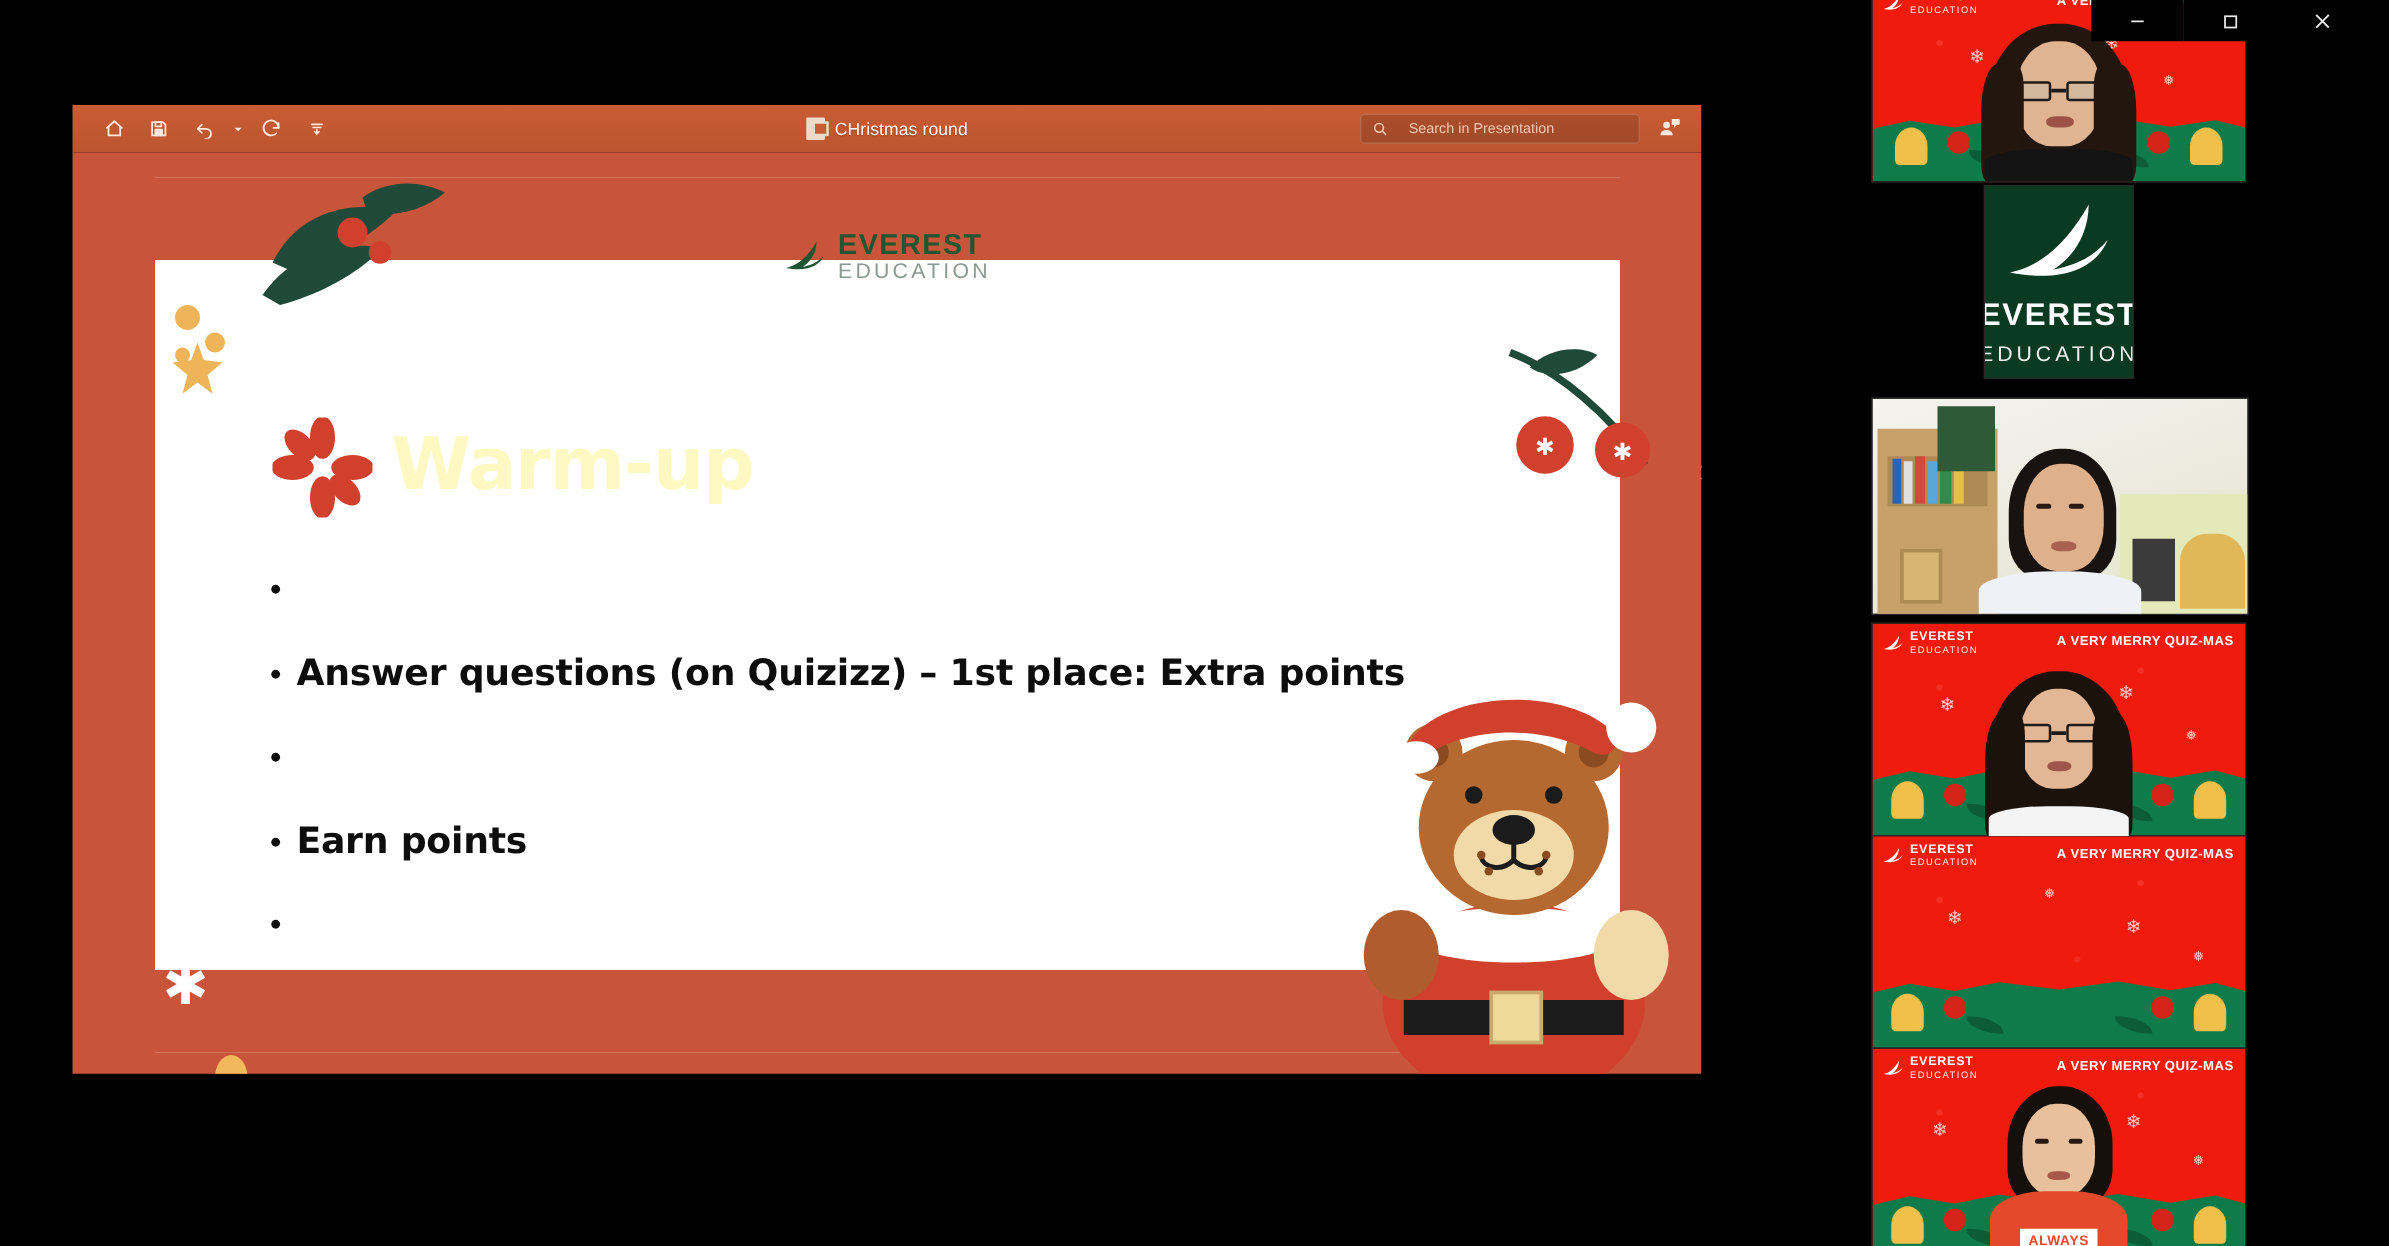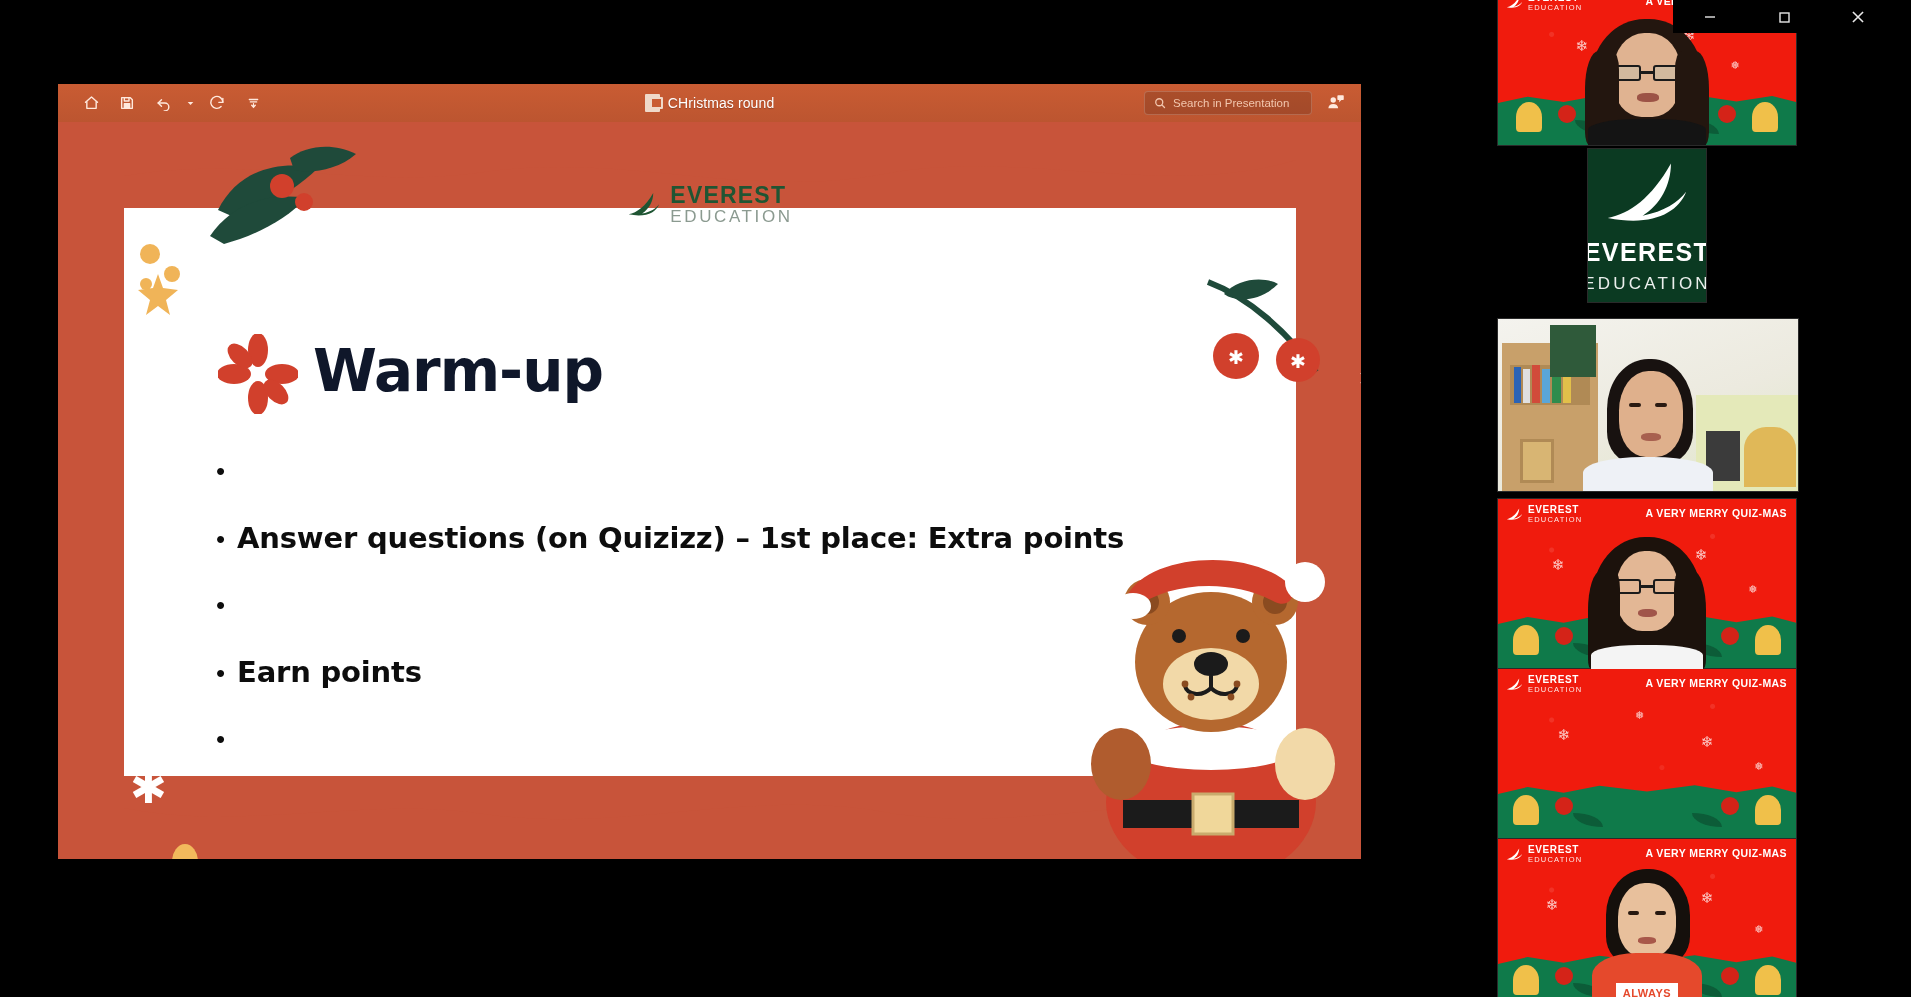--- a/index.html
+++ b/index.html
@@ -44,24 +44,24 @@
   .doc-ic::after {
     content: ""; position: absolute; right: -3px; top: 3px;
     width: 9px; height: 8px; background: #c95c33;
     border: 2px solid #efd9c9; border-radius: 1px;
   }
   .tb-right {
     margin-left: auto; display: flex; align-items: center;
     gap: 14px; padding-right: 16px;
   }
   .search-box {
-    width: 168px; height: 24px; border-radius: 4px;
+    width: 224px; height: 24px; border-radius: 4px;
     background: rgba(0,0,0,.14);
     border: 1px solid rgba(255,255,255,.18);
-    display: flex; align-items: center; gap: 7px; padding: 0 9px;
+    display: flex; align-items: center; gap: 17px; padding: 0 9px;
   }
   .search-box input {
     background: transparent; border: 0; outline: 0;
     color: #fff; font-size: 11.5px; width: 100%;
     font-family: "Liberation Sans", sans-serif;
   }
   .search-box input::placeholder { color: #f2c6ae; }
   .share-ic { color: #ffe9dd; display: flex; }
 
   
@@ -92,21 +92,21 @@
     font-size: 23px; font-weight: bold; color: #1f5533;
     letter-spacing: 1.2px; display: block;
   }
   .logo-txt .l2 {
     font-size: 17px; color: #8b9a90; letter-spacing: 2.6px;
     display: block; margin-top: 1px;
   }
 
   .slide-title {
     position: absolute; left: 255px; top: 215px; z-index: 5;
-    font-size: 58px; font-weight: 900; color: #0f172a;
+    font-size: 58px; font-weight: 900; color: #fef9c3;
     letter-spacing: -1px; font-family: "DejaVu Sans", sans-serif;
   }
   .poinsettia { position: absolute; left: 160px; top: 212px; z-index: 5; }
 
   .bullets {
     position: absolute; left: 158px; top: 336px; z-index: 5;
     width: 1030px;
   }
   .bullet {
     display: flex; align-items: baseline; gap: 12px;

